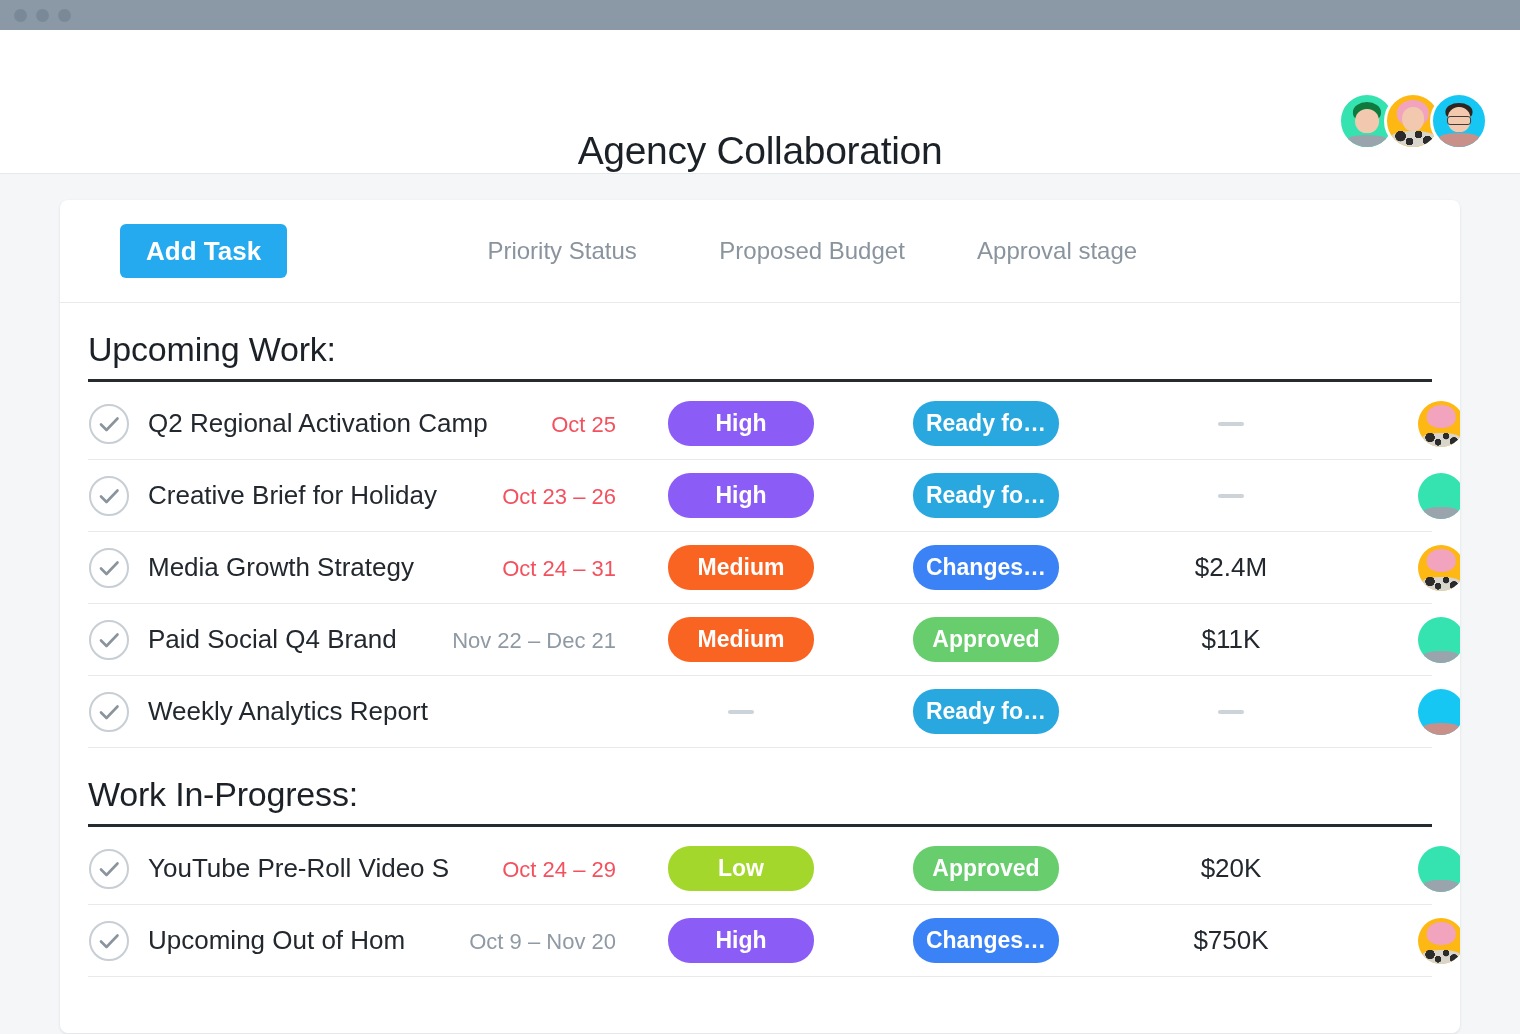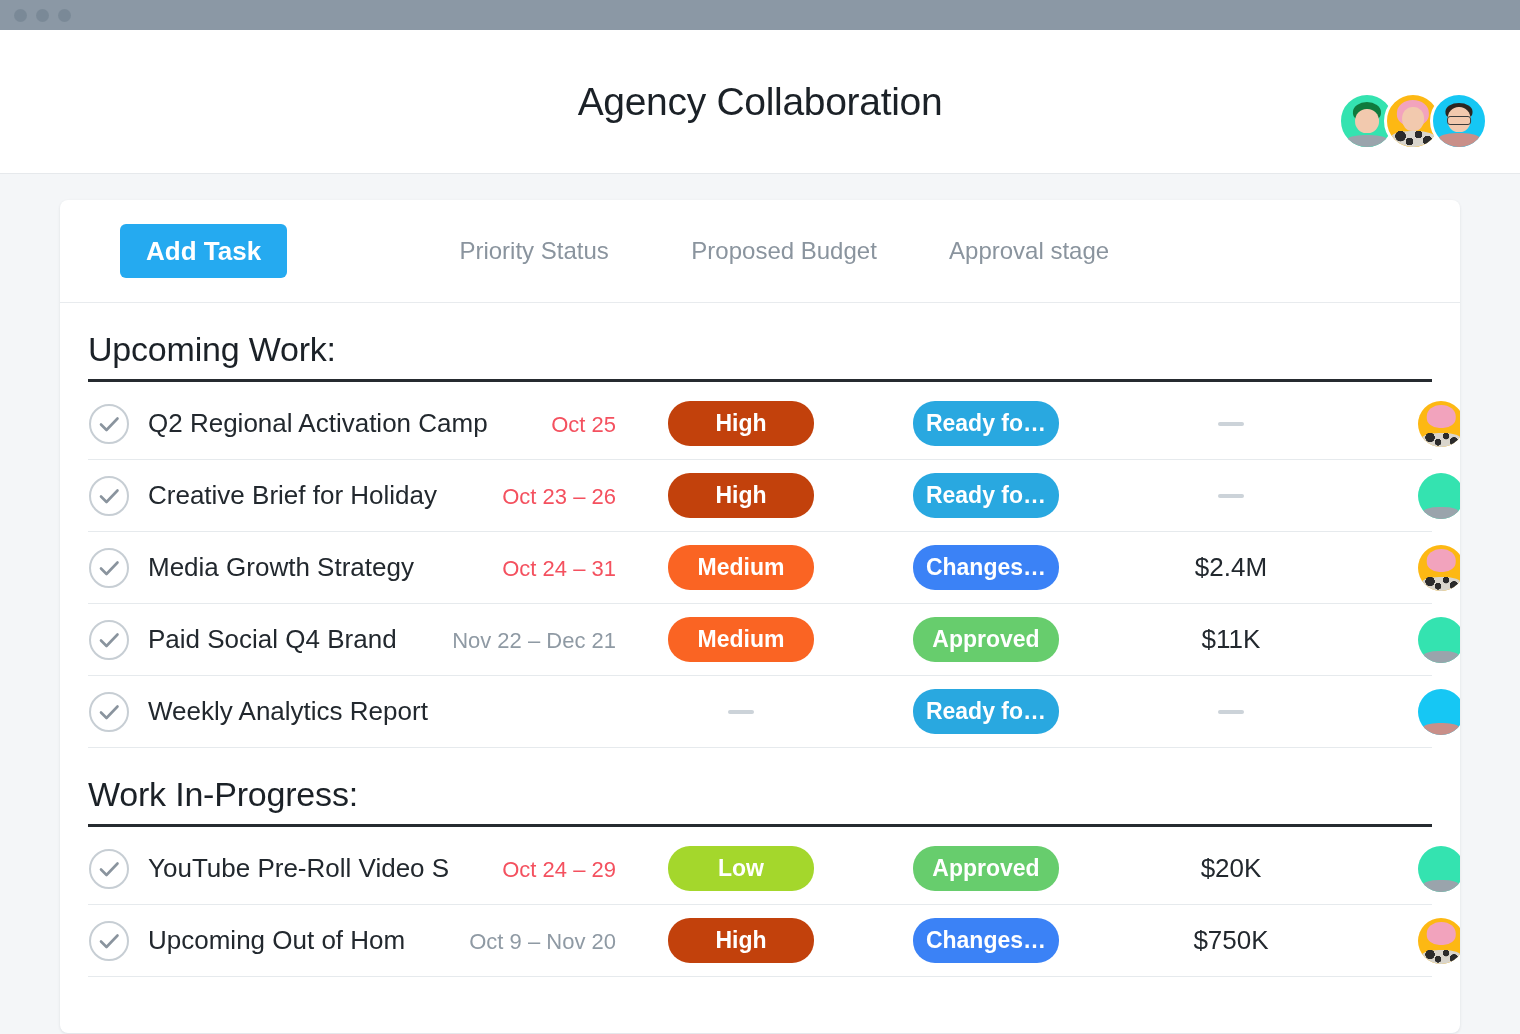--- a/index.html
+++ b/index.html
@@ -32,21 +32,21 @@
     background: rgba(110,125,140,0.55);
   }
 
   
   .app-header {
     position: relative;
     height: 144px;
     background: #ffffff;
     border-bottom: 1px solid #e6e9ec;
     display: flex;
-    align-items: center;
+    align-items: flex-end;
     justify-content: center;
   }
   .app-title {
     font-size: 39px;
     font-weight: 400;
     color: #1b2127;
     letter-spacing: -0.3px;
   }
   .header-avatars {
     position: absolute;
@@ -147,20 +147,21 @@
     overflow: hidden;
   }
 
   
   .toolbar {
     height: 103px;
     border-bottom: 1px solid #e8ebee;
     display: flex;
     align-items: center;
     padding: 0 0 0 60px;
+    gap: 28px;
   }
   .add-task-btn {
     background: #25aaf0;
     color: #ffffff;
     border: none;
     border-radius: 6px;
     font-family: "Liberation Sans", sans-serif;
     font-size: 26px;
     font-weight: bold;
     padding: 13px 26px;
@@ -255,21 +256,21 @@
     color: #ffffff;
     font-size: 23px;
     font-weight: bold;
     border-radius: 22px;
     padding: 9px 0;
     text-align: center;
     width: 146px;
     white-space: nowrap;
     overflow: hidden;
   }
-  .pill-high    { background: #c2410c; }
+  .pill-high    { background: #8b5cf6; }
   .pill-medium  { background: #fa6423; }
   .pill-low     { background: #a4d72c; }
   .pill-ready   { background: #29a8e0; }
   .pill-changes { background: #3b82f6; }
   .pill-approved{ background: #67cd6d; }
 
   .dash {
     display: inline-block;
     width: 26px;
     height: 4px;

